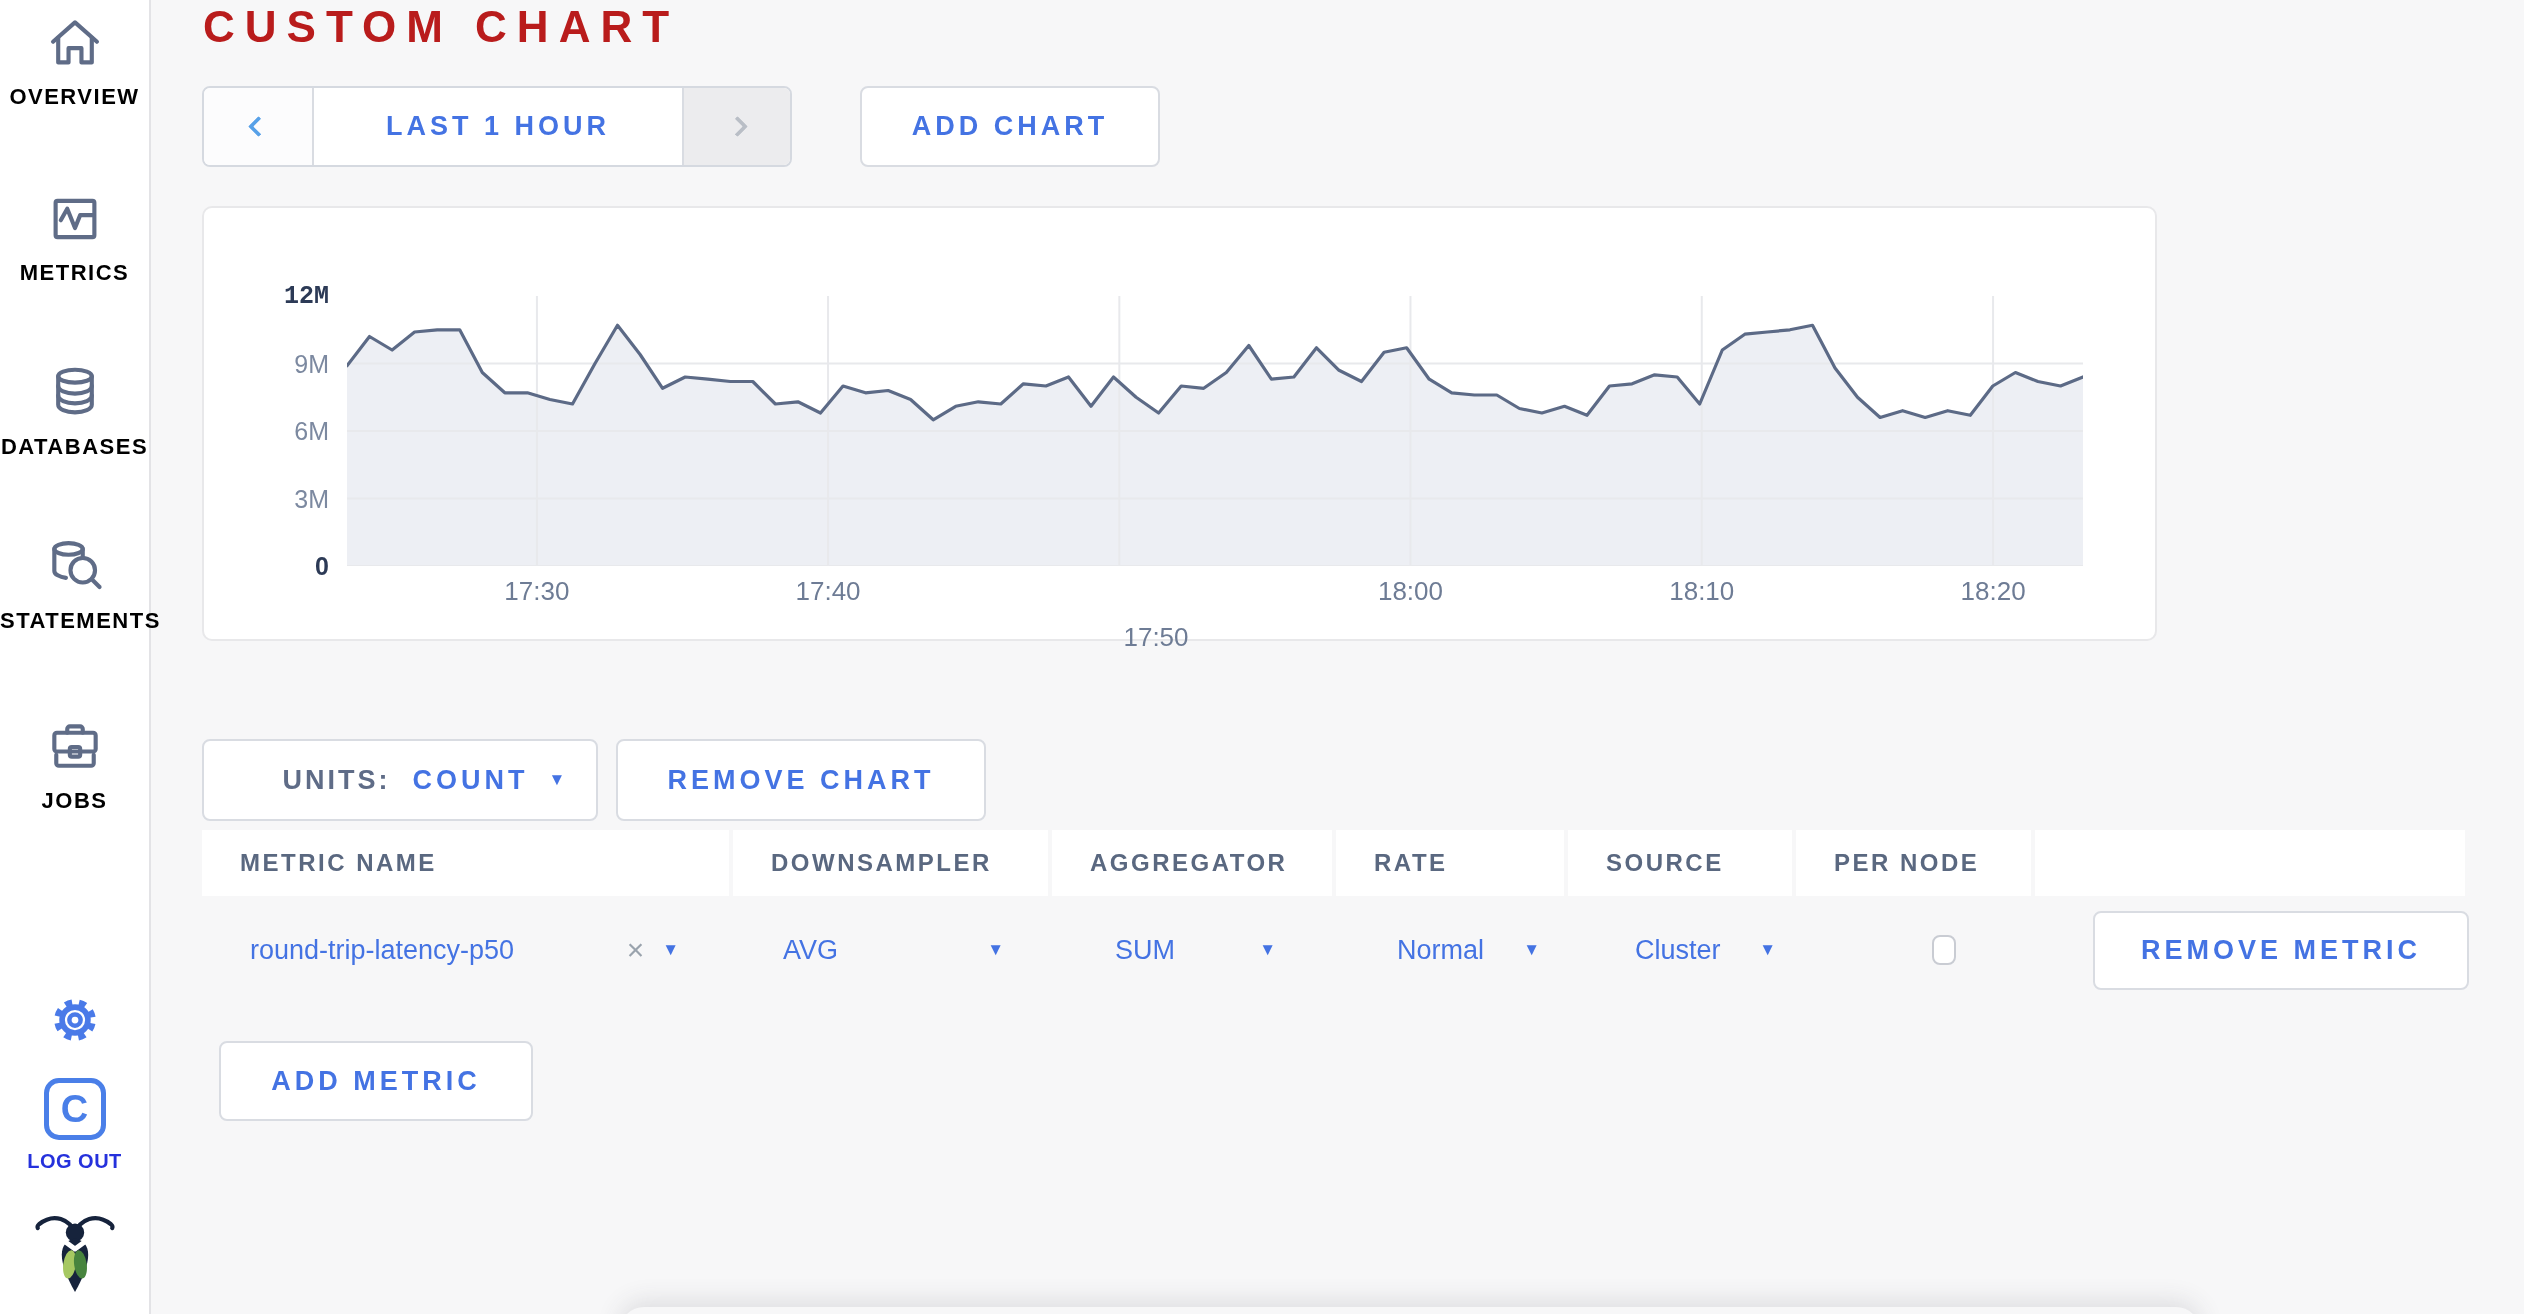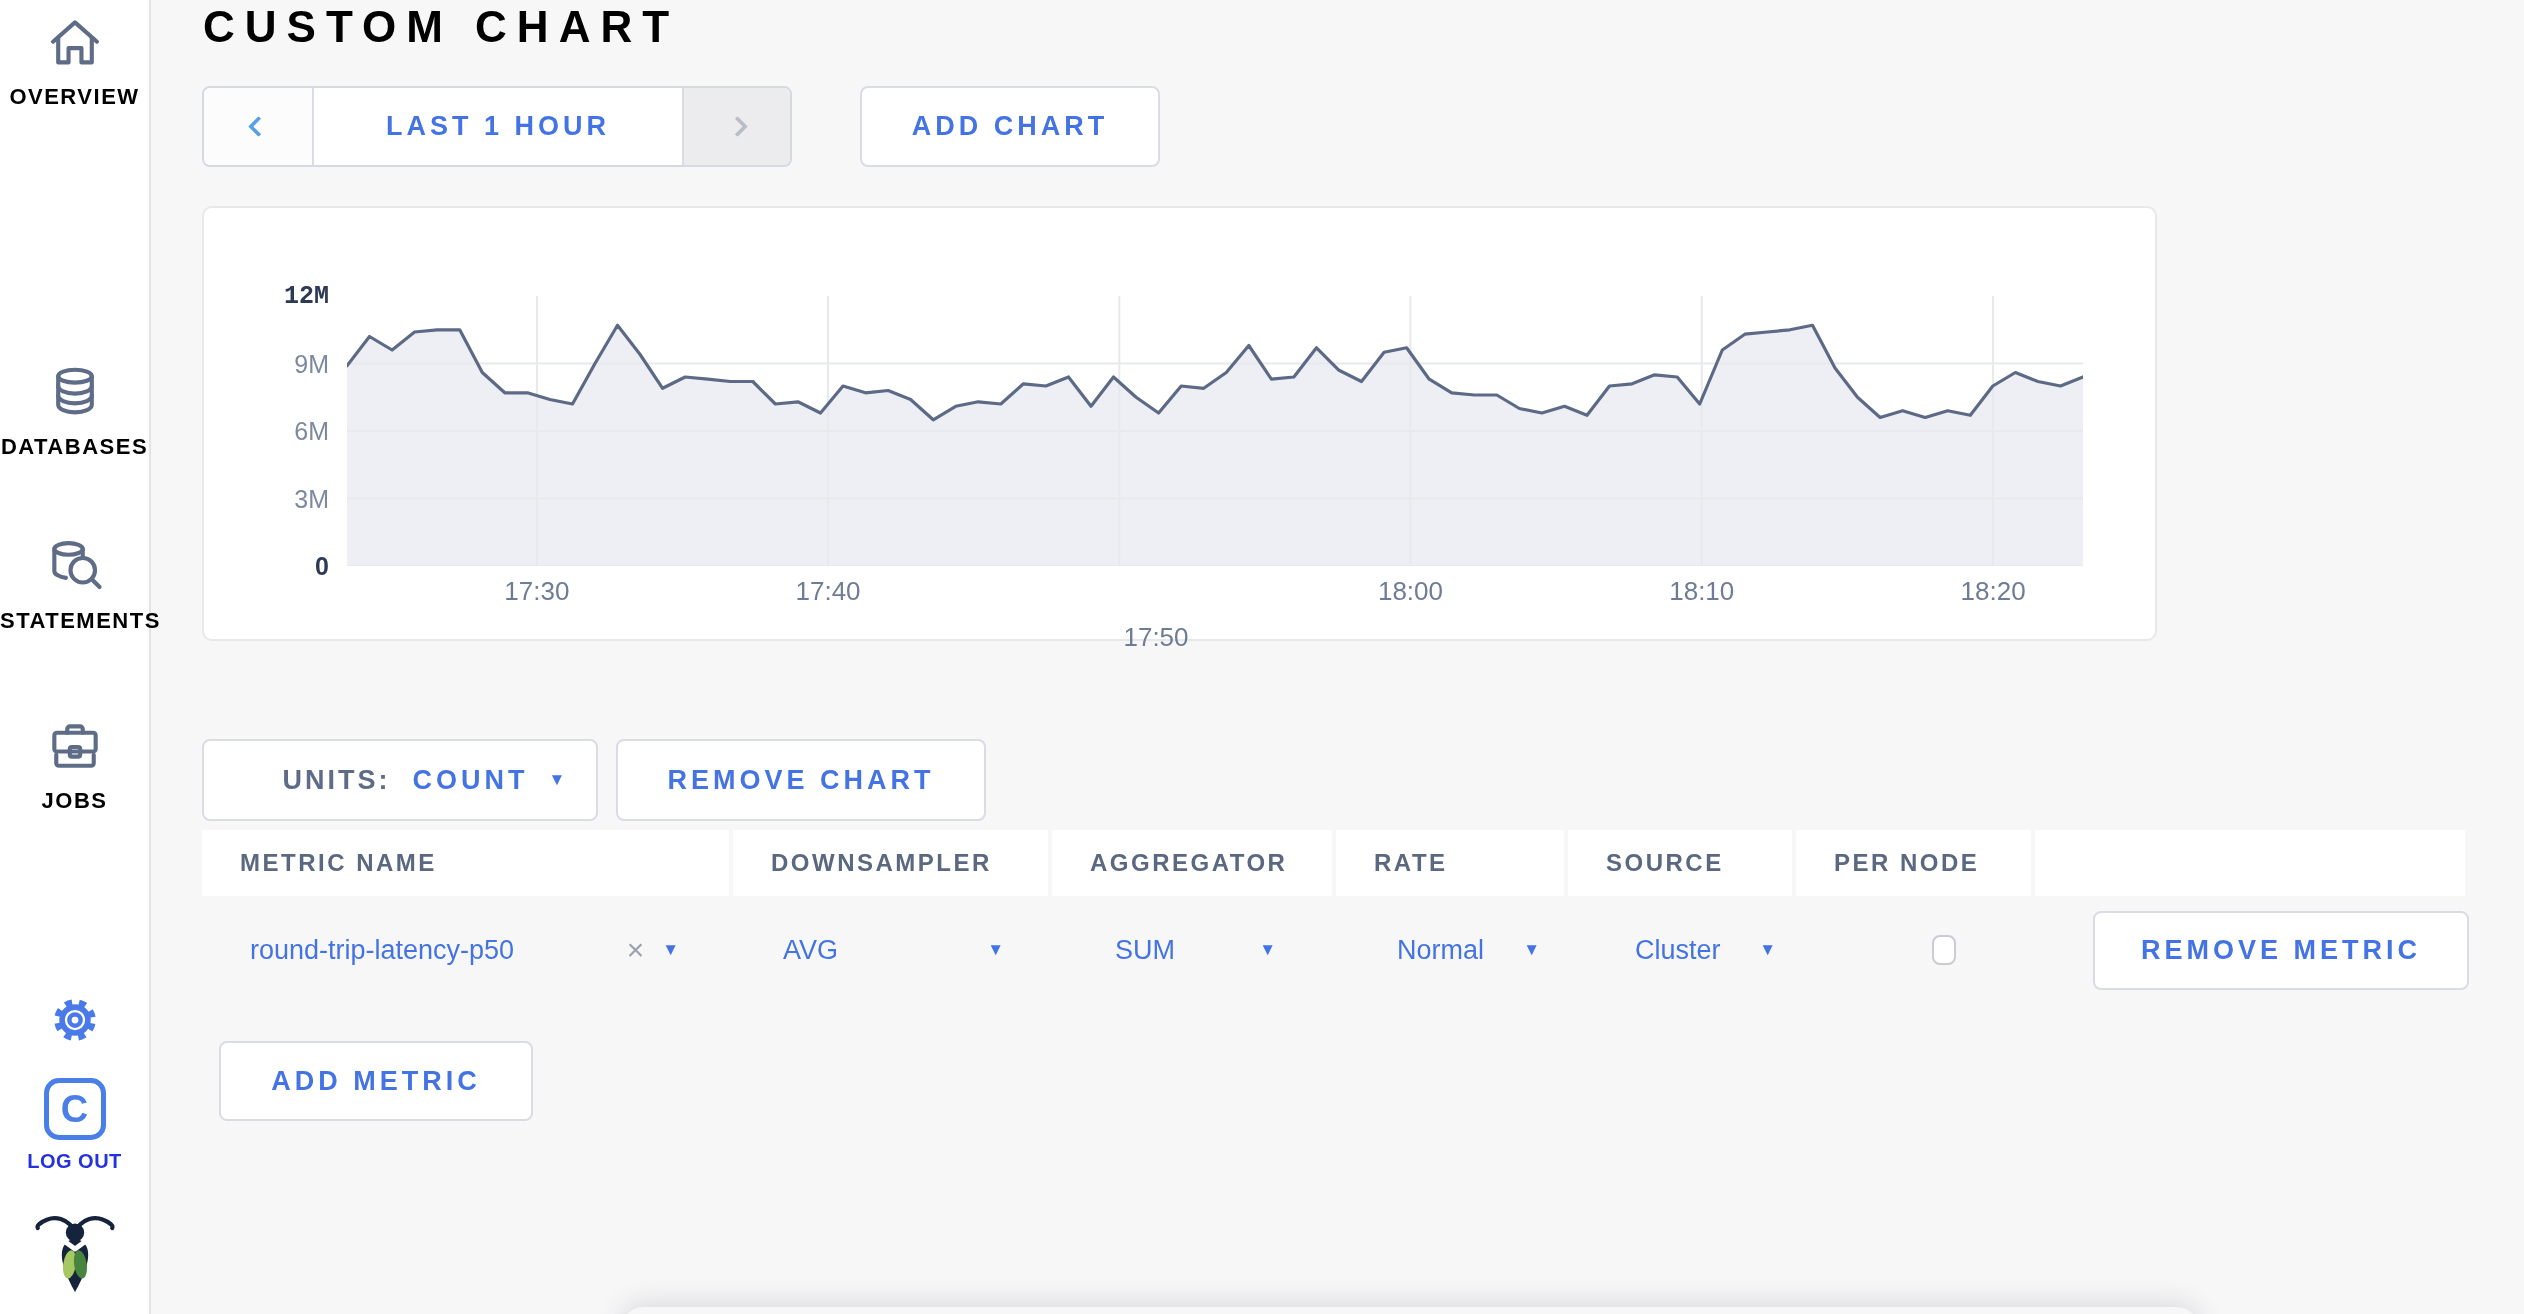--- a/index.html
+++ b/index.html
@@ -14,21 +14,21 @@
   .nav-label { margin-top:10px; font-size:22px; font-weight:700; letter-spacing:1.5px;
     color:#000000; }
   .logout-label { margin-top:10px; font-size:20px; font-weight:800; letter-spacing:0.5px;
     color:#2531dc; }
   .c-box { width:62px; height:62px; margin:0 auto; border:5px solid #4a7fe8; border-radius:15px;
     display:flex; align-items:center; justify-content:center;
     font-size:38px; font-weight:700; color:#4a7fe8; }
 
   
   .page-title { position:absolute; left:203px; top:2px; font-size:44px; font-weight:700;
-    letter-spacing:10px; color:#000000; }
+    letter-spacing:10px; color:#b91c1c; }
   .time-selector { position:absolute; left:202px; top:86px; width:590px; height:81px;
     border:2px solid #d5d9e0; border-radius:8px; background:#fff; display:flex; overflow:hidden; }
   .ts-seg { display:flex; align-items:center; justify-content:center; }
   .ts-prev { width:110px; background:#fcfcfd; border-right:2px solid #d9dce2; cursor:pointer; }
   .ts-label { flex:1; color:#4473e3; font-size:27px; font-weight:600; letter-spacing:4px; cursor:pointer; }
   .ts-next { width:108px; background:#ececee; border-left:2px solid #d9dce2; cursor:default; }
   .chev { display:inline-block; width:15px; height:15px; border-left:4px solid #58a1e8;
     border-bottom:4px solid #58a1e8; transform:rotate(45deg); border-radius:2px; }
   .chev.right { border-color:#b9bec6; transform:rotate(225deg); }
 
@@ -76,20 +76,27 @@
 <div class="sidebar">
 
   <div class="nav-item" style="top:12px">
     <svg class="nav-ico" width="62" height="62" viewBox="0 0 48 48" fill="none" stroke="#5f6c87" stroke-width="3.2" stroke-linecap="round" stroke-linejoin="round">
       <path d="M7 23 L24 8 L41 23"></path>
       <path d="M11 20 V39 H19 V28 H29 V39 H37 V20"></path>
     </svg>
     <div class="nav-label">OVERVIEW</div>
   </div>
 
+  <div class="nav-item" style="top:188px">
+    <svg class="nav-ico" width="62" height="62" viewBox="0 0 48 48" fill="none" stroke="#5f6c87" stroke-width="3.2" stroke-linecap="round" stroke-linejoin="round">
+      <rect x="9" y="10" width="30" height="28" rx="1.5"></rect>
+      <path d="M13 25 L18 16 L24 31 L28 21 L38 21"></path>
+    </svg>
+    <div class="nav-label">METRICS</div>
+  </div>
 
   <div class="nav-item" style="top:362px">
     <svg class="nav-ico" width="62" height="62" viewBox="0 0 48 48" fill="none" stroke="#5f6c87" stroke-width="3.2" stroke-linecap="round" stroke-linejoin="round">
       <ellipse cx="24" cy="11" rx="13" ry="5"></ellipse>
       <path d="M11 11 V33 C11 36.3 16.8 39 24 39 C31.2 39 37 36.3 37 33 V11"></path>
       <path d="M11 18.5 C11 21.8 16.8 24.5 24 24.5 C31.2 24.5 37 21.8 37 18.5"></path>
       <path d="M11 26 C11 29.3 16.8 32 24 32 C31.2 32 37 29.3 37 26"></path>
     </svg>
     <div class="nav-label">DATABASES</div>
   </div>

